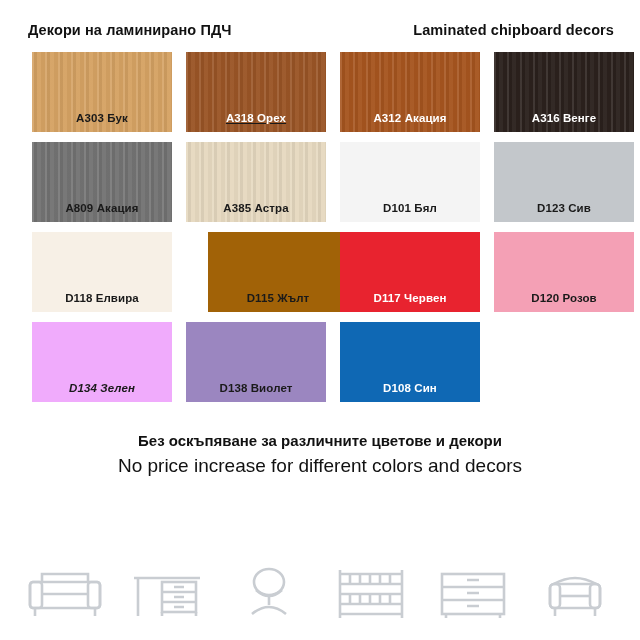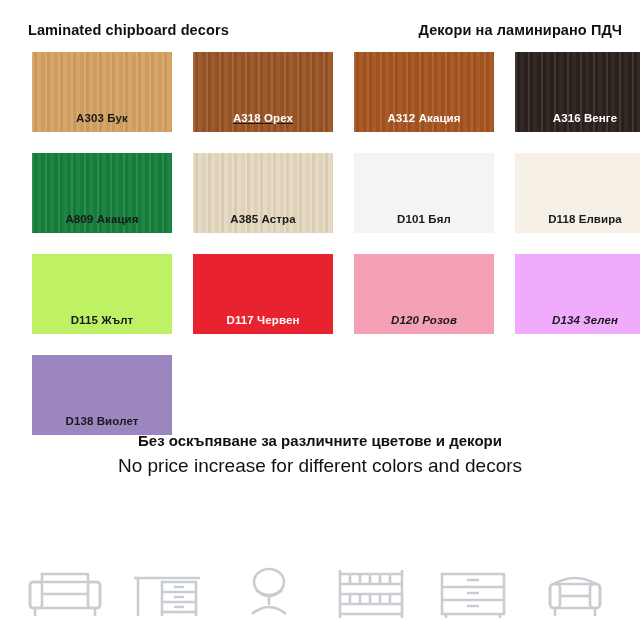--- a/index.html
+++ b/index.html
@@ -42,21 +42,20 @@
   .grid {
     margin: 14px auto 0 auto;
     width: 604px;
     display: grid;
     grid-template-columns: repeat(4, 140px);
     grid-auto-rows: 80px;
     column-gap: 14px;
     row-gap: 10px;
     padding-left: 14px;
     box-sizing: border-box;
-    gap: 21px;
   }
   .swatch {
     position: relative;
     width: 140px;
     height: 80px;
     overflow: hidden;
     display: flex;
     align-items: flex-end;
     justify-content: center;
   }
@@ -118,69 +117,75 @@
   .icon-cell svg {
     display: block;
   }
 </style>
 </head>
 <body>
 
 <div class="page">
 
   <div class="headings">
+    <div class="heading heading-bg">Декори на ламинирано ПДЧ</div>
     <div class="heading heading-en">Laminated chipboard decors</div>
-    <div class="heading heading-bg">Декори на ламинирано ПДЧ</div>
   </div>
 
   <div class="grid" id="swatch-grid">
       <div class="swatch" style="background: rgb(213, 162, 99);">
         <div class="grain" style="background: repeating-linear-gradient(90deg, rgba(255, 255, 255, 0.1) 0px, rgba(255, 255, 255, 0.1) 2px, rgba(0, 0, 0, 0.06) 2px, rgba(0, 0, 0, 0.06) 5px, rgba(255, 255, 255, 0.04) 5px, rgba(255, 255, 255, 0.04) 9px, rgba(0, 0, 0, 0.03) 9px, rgba(0, 0, 0, 0.03) 13px);"></div>
         <div class="label" style="color: rgb(26, 26, 26);">A303 Бук</div>
       </div>
       <div class="swatch" style="background: rgb(154, 85, 38); text-decoration: underline;">
         <div class="grain" style="background: repeating-linear-gradient(90deg, rgba(255, 255, 255, 0.1) 0px, rgba(255, 255, 255, 0.1) 2px, rgba(0, 0, 0, 0.06) 2px, rgba(0, 0, 0, 0.06) 5px, rgba(255, 255, 255, 0.04) 5px, rgba(255, 255, 255, 0.04) 9px, rgba(0, 0, 0, 0.03) 9px, rgba(0, 0, 0, 0.03) 13px);"></div>
         <div class="label" style="color: rgb(255, 255, 255);">A318 Орех</div>
       </div>
       <div class="swatch" style="background: rgb(166, 85, 31);">
         <div class="grain" style="background: repeating-linear-gradient(90deg, rgba(255, 255, 255, 0.1) 0px, rgba(255, 255, 255, 0.1) 2px, rgba(0, 0, 0, 0.06) 2px, rgba(0, 0, 0, 0.06) 5px, rgba(255, 255, 255, 0.04) 5px, rgba(255, 255, 255, 0.04) 9px, rgba(0, 0, 0, 0.03) 9px, rgba(0, 0, 0, 0.03) 13px);"></div>
         <div class="label" style="color: rgb(255, 255, 255);">A312 Акация</div>
       </div>
       <div class="swatch" style="background: rgb(43, 33, 29);">
         <div class="grain" style="background: repeating-linear-gradient(90deg, rgba(255, 255, 255, 0.1) 0px, rgba(255, 255, 255, 0.1) 2px, rgba(0, 0, 0, 0.06) 2px, rgba(0, 0, 0, 0.06) 5px, rgba(255, 255, 255, 0.04) 5px, rgba(255, 255, 255, 0.04) 9px, rgba(0, 0, 0, 0.03) 9px, rgba(0, 0, 0, 0.03) 13px);"></div>
         <div class="label" style="color: rgb(255, 255, 255); margin-top: 18px;">A316 Венге</div>
       </div>
-      <div class="swatch" style="background: #15803d;">
+      <div class="swatch" style="background: #737373;">
         <div class="grain" style="background: repeating-linear-gradient(90deg, rgba(255, 255, 255, 0.1) 0px, rgba(255, 255, 255, 0.1) 2px, rgba(0, 0, 0, 0.06) 2px, rgba(0, 0, 0, 0.06) 5px, rgba(255, 255, 255, 0.04) 5px, rgba(255, 255, 255, 0.04) 9px, rgba(0, 0, 0, 0.03) 9px, rgba(0, 0, 0, 0.03) 13px);"></div>
         <div class="label" style="color: rgb(26, 26, 26);">A809 Акация</div>
       </div>
       <div class="swatch" style="background: rgb(230, 217, 192);">
         <div class="grain" style="background: repeating-linear-gradient(90deg, rgba(255, 255, 255, 0.1) 0px, rgba(255, 255, 255, 0.1) 2px, rgba(0, 0, 0, 0.06) 2px, rgba(0, 0, 0, 0.06) 5px, rgba(255, 255, 255, 0.04) 5px, rgba(255, 255, 255, 0.04) 9px, rgba(0, 0, 0, 0.03) 9px, rgba(0, 0, 0, 0.03) 13px);"></div>
         <div class="label" style="color: rgb(26, 26, 26); margin-top: 24px;">A385 Астра</div>
       </div>
       <div class="swatch" style="background: rgb(244, 244, 244);">
         <div class="label" style="color: rgb(26, 26, 26);">D101 Бял</div>
       </div>
+      <div class="swatch" style="background: rgb(195, 199, 203);">
+        <div class="label" style="color: rgb(26, 26, 26);">D123 Сив</div>
+      </div>
       <div class="swatch" style="background: rgb(247, 240, 230);">
         <div class="label" style="color: rgb(26, 26, 26);">D118 Елвира</div>
       </div>
-      <div class="swatch" style="background: #bef264;">
+      <div class="swatch" style="background: #a16207; margin-left: 22px;">
         <div class="label" style="color: rgb(26, 26, 26);">D115 Жълт</div>
       </div>
       <div class="swatch" style="background: rgb(232, 35, 47);">
         <div class="label" style="color: rgb(255, 255, 255);">D117 Червен</div>
       </div>
       <div class="swatch" style="background: rgb(244, 160, 181);">
-        <div class="label" style="color: rgb(26, 26, 26); font-style: italic;">D120 Розов</div>
+        <div class="label" style="color: rgb(26, 26, 26);">D120 Розов</div>
       </div>
       <div class="swatch" style="background: #f0abfc; font-style: italic;">
         <div class="label" style="color: rgb(26, 26, 26);">D134 Зелен</div>
       </div>
       <div class="swatch" style="background: rgb(155, 134, 192);">
         <div class="label" style="color: rgb(26, 26, 26);">D138 Виолет</div>
+      </div>
+      <div class="swatch" style="background: rgb(15, 104, 180);">
+        <div class="label" style="color: rgb(255, 255, 255);">D108 Син</div>
       </div>
     </div>
 
   <div class="footer-text">
     <div class="footer-bg">Без оскъпяване за различните цветове и декори</div>
     <div class="footer-en">No price increase for different colors and decors</div>
   </div>
 
   <div class="icons">
     <div class="icon-cell">

